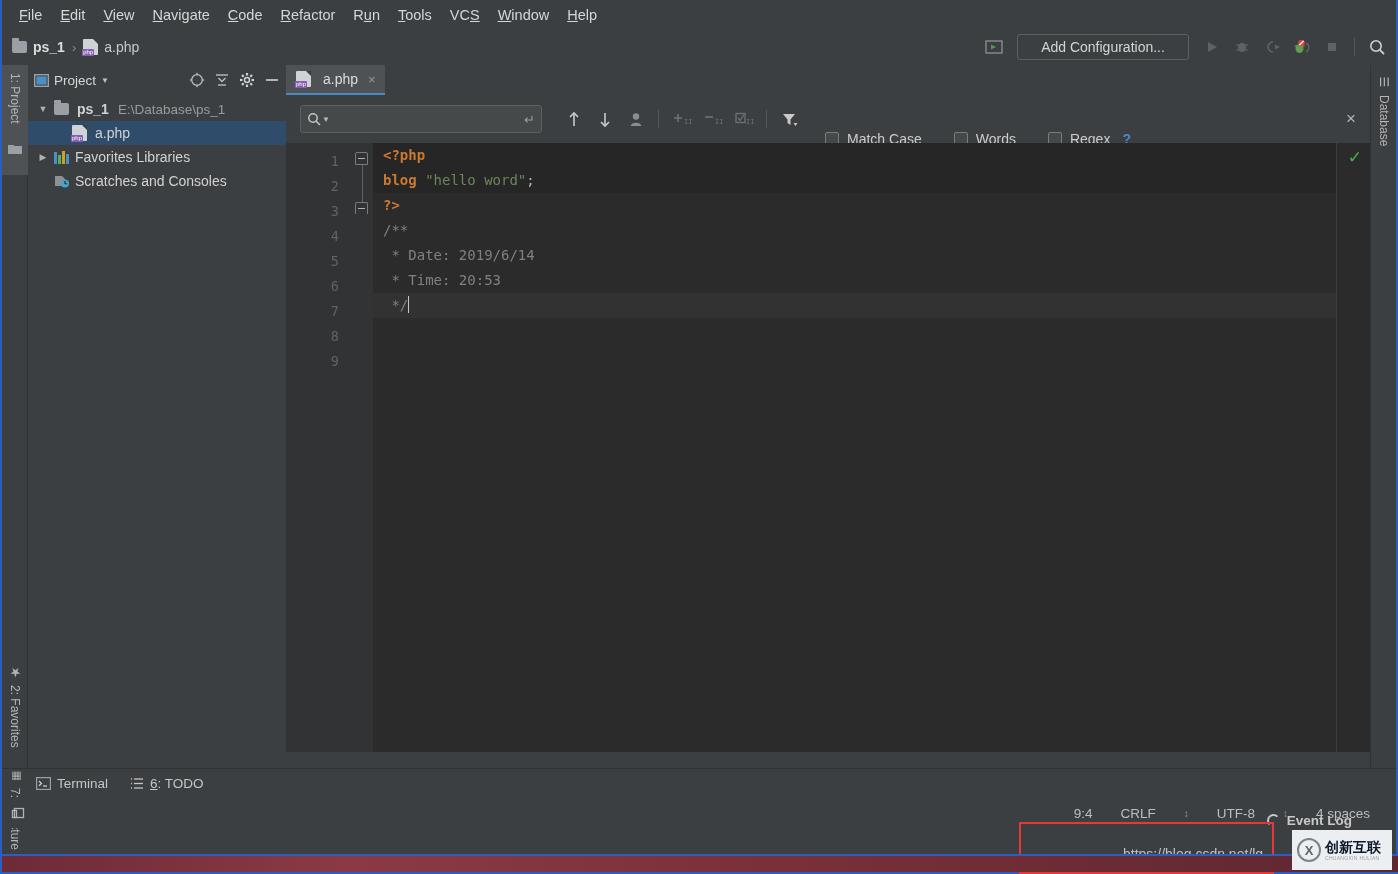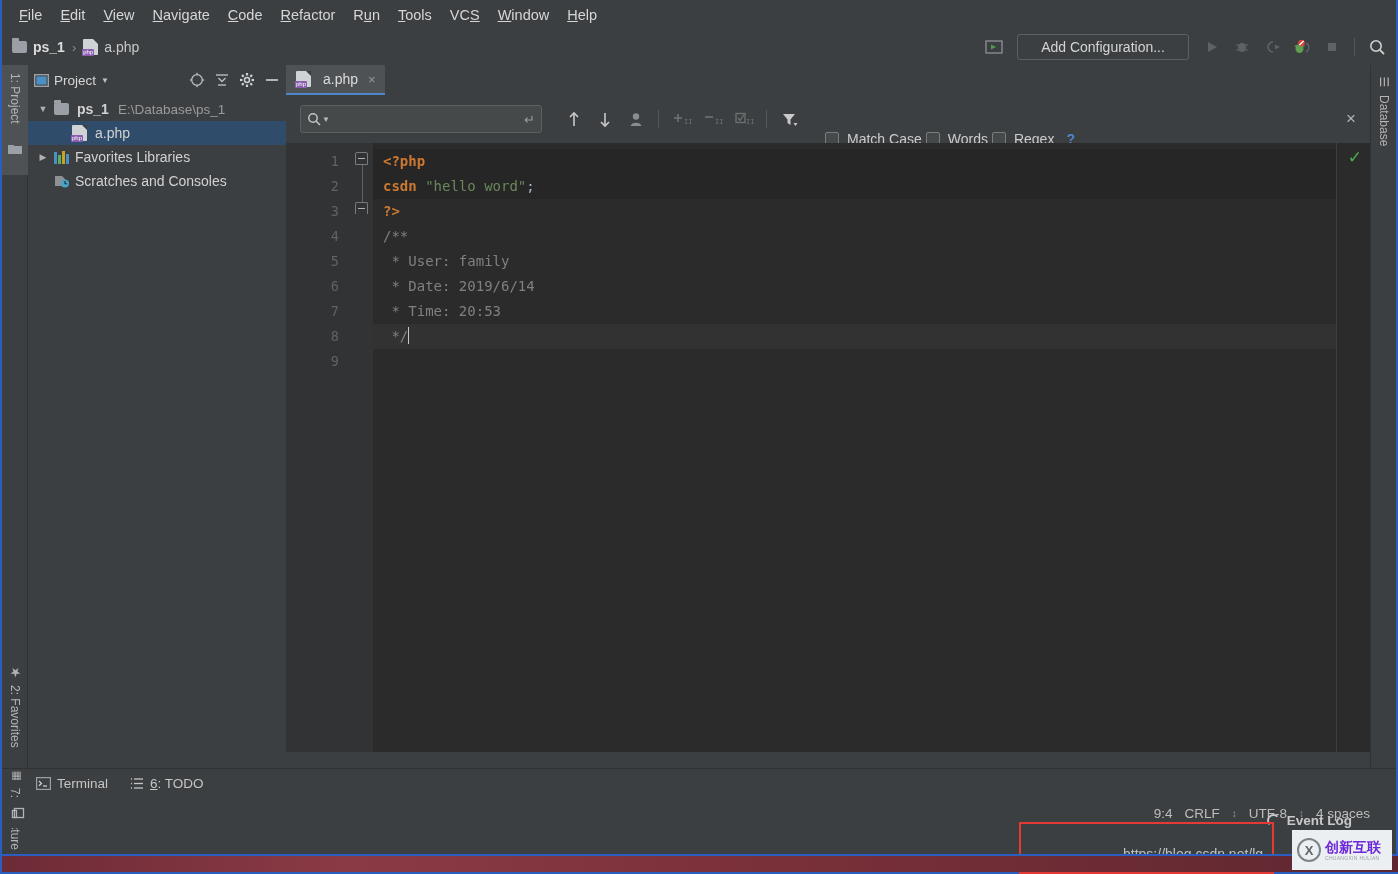--- a/index.html
+++ b/index.html
@@ -139,21 +139,21 @@
   }
   .find-input {
     width: 242px; height: 28px; background: #45494a; border: 1px solid #5c6060;
     border-radius: 3px; display: flex; align-items: center; padding: 0 6px; color: #cfcfcf;
   }
   .find-input .caretdown { font-size:8px; margin-left:1px; color:#b9b9b9; }
   .find-input .enter-glyph { margin-left:auto; color:#9a9a9a; font-size:13px; }
   .find-icons { display: flex; align-items: center; gap: 4px; margin-left: 18px; }
   .fi { width: 27px; height: 27px; display:flex; align-items:center; justify-content:center; color:#c9c9c9; }
   .fi.dim { color: #6f7273; }
-  .opt-group { display:flex; align-items:flex-end; gap: 4px; margin-left: 22px; margin-top: 40px; }
+  .opt-group { display:flex; align-items:flex-end; gap: 32px; margin-left: 22px; margin-top: 40px; }
   .opt { display: flex; align-items: center; gap: 8px; font-size: 14px; color: #cccccc; }
   .cbox { width: 14px; height: 14px; border: 1px solid #7a7d7e; border-radius: 2px; background: #45494a; }
   .qmark { color: #4d87c7; font-size: 14px; font-weight: bold; margin-left: 4px; }
   .find-close { position: absolute; right: 14px; top: 14px; color: #b3b3b3; font-size: 17px; }
 
   
   .code-wrap { flex: 1; display: flex; background: #2b2b2b; position: relative; overflow: hidden; }
   .gutter {
     width: 65px; background: #313335; color: #606366; font-size: 13.5px;
     font-family: "DejaVu Sans Mono", monospace; text-align: right;
@@ -165,21 +165,21 @@
   .fold-box {
     position: absolute; left: 4px; width: 13px; height: 13px;
     border: 1px solid #787b7d; background: #313335;
   }
   .fold-box::after {
     content:''; position:absolute; left:2px; top:5px; width:7px; height:1px; background:#b0b0b0;
   }
   .fold-box.top { top: 9px; border-radius:2px 2px 0 0; }
   .fold-box.bot { top: 59px; border-radius:2px 2px 0 0; border-bottom:none; height:12px; }
   .code {
-    flex: 1; padding-top: 6px; font-family: "DejaVu Sans Mono", monospace;
+    flex: 1; font-family: "DejaVu Sans Mono", monospace;
     font-size: 14px; position: relative;
   }
   .cl { height: 25px; line-height: 25px; padding-left: 10px; white-space: pre; color: #a9b7c6; }
   .cl.hl { background: #323232; }
   .cl.search-band { background: #262626; }
   .kw { color: #cc7832; font-weight: bold; }
   .tagc { color: #cc7832; font-weight: bold; }
   .str { color: #6a8759; }
   .punc { color: #a9b7c6; }
   .cmt { color: #808080; }
@@ -204,21 +204,21 @@
   }
   .btab { display: flex; align-items: center; gap: 6px; font-size: 13.5px; color: #c4c4c4; }
   .btab u { text-decoration: underline; }
 
   
   .statusbar {
     height: 30px; background: #3c3f41; display: flex; align-items: center;
     position: relative; padding-left: 8px;
   }
   .sb-left-icon { width: 18px; height: 18px; display:flex; align-items:center; justify-content:center; }
-  .sb-right { position:absolute; right: 26px; top:0; height:30px; display:flex; align-items:center; gap:12px; font-size:13.5px; color:#bdbdbd;text-align:right; }
+  .sb-right { position:absolute; right: 26px; top:0; height:30px; display:flex; align-items:center; gap:28px; font-size:13.5px; color:#bdbdbd;text-align:right; }
   .sb-sep { color:#9a9a9a; font-size: 10px; }
 
   
   .eventlog-row {
     position: absolute; right: 44px; bottom: 44px;
     display: flex; align-items: center; gap: 7px; font-size: 13.5px; color: #c8c8c8; font-weight: bold;
   }
   .spinner {
     width: 13px; height: 13px; border: 2px solid #c8c8c8;
     border-radius: 50%; border-right-color: transparent; border-bottom-color: transparent;
@@ -238,21 +238,21 @@
   .logo-box {
     position: absolute; right: 4px; bottom: 2px; width: 100px; height: 40px;
     background: #eceff1; display: flex; align-items: center; gap: 4px; padding-left: 5px;
   }
   .logo-mark {
     width: 24px; height: 24px; border-radius: 50%; border: 2px solid #7c8488;
     display:flex; align-items:center; justify-content:center;
     color:#5e6568; font-size:13px; font-weight:bold;
   }
   .logo-text { display:flex; flex-direction:column; }
-  .logo-cn { font-size: 14px; color: #6d28d9; font-weight: bold; line-height: 15px; }
+  .logo-cn { font-size: 14px; color: #0f172a; font-weight: bold; line-height: 15px; }
   .logo-sub { font-size: 5px; color: #9aa0a3; letter-spacing: 0.3px; }
 
   
   .red-strip {
     position: absolute; left: 0; bottom: 0; width: 1398px; height: 16px;
     background: linear-gradient(90deg,#6d2b37 0%,#8b3a45 25%,#7a3039 55%,#5e2730 100%);
   }
   .blue-line { position:absolute; left:0; bottom:16px; width:1398px; height:2px; background:#2a5fbf; }
 
   
@@ -543,24 +543,23 @@
         </div>
 
         <div class="foldcol">
           <div class="fold-line"></div>
           <div class="fold-box top"></div>
           <div class="fold-box bot"></div>
         </div>
 
         <div class="code">
           <div class="cl search-band"><span class="tagc">&lt;?php</span></div>
-          <div class="cl search-band"><span class="kw">csdn</span><span class="punc"> </span><span class="str">"hello word"</span><span class="punc">;</span></div>
+          <div class="cl search-band"><span class="kw">blog</span><span class="punc"> </span><span class="str">"hello word"</span><span class="punc">;</span></div>
           <div class="cl"><span class="tagc">?&gt;</span></div>
           <div class="cl"><span class="cmt">/**</span></div>
-          <div class="cl"><span class="cmt"> * User: family</span></div>
           <div class="cl"><span class="cmt"> * Date: 2019/6/14</span></div>
           <div class="cl"><span class="cmt"> * Time: 20:53</span></div>
           <div class="cl hl"><span class="cmt"> */</span><span class="caret"></span></div>
         </div>
 
         <div class="editor-rightcol">
           <span class="check-mark">✓</span>
         </div>
       </div>
 

